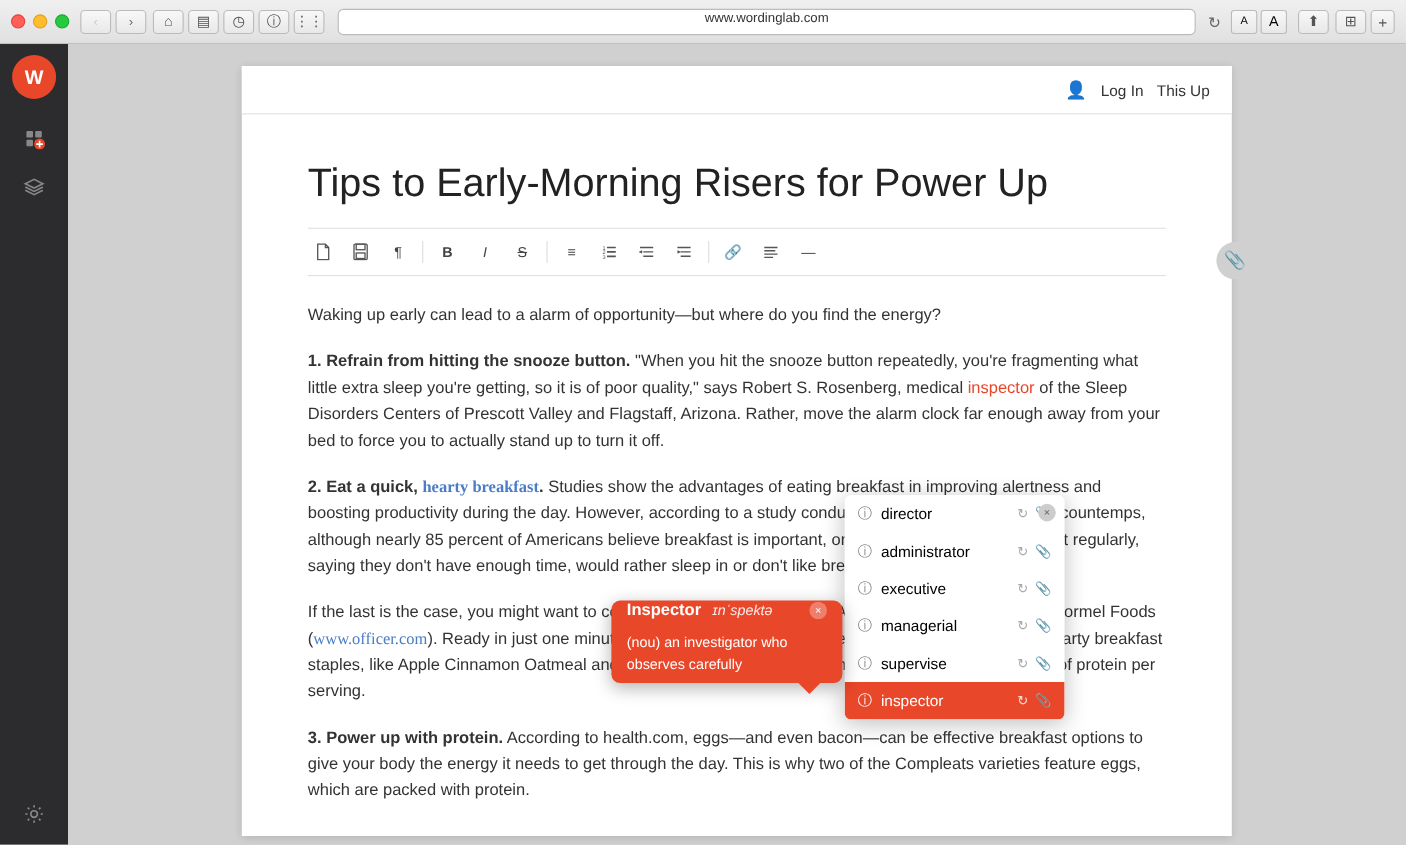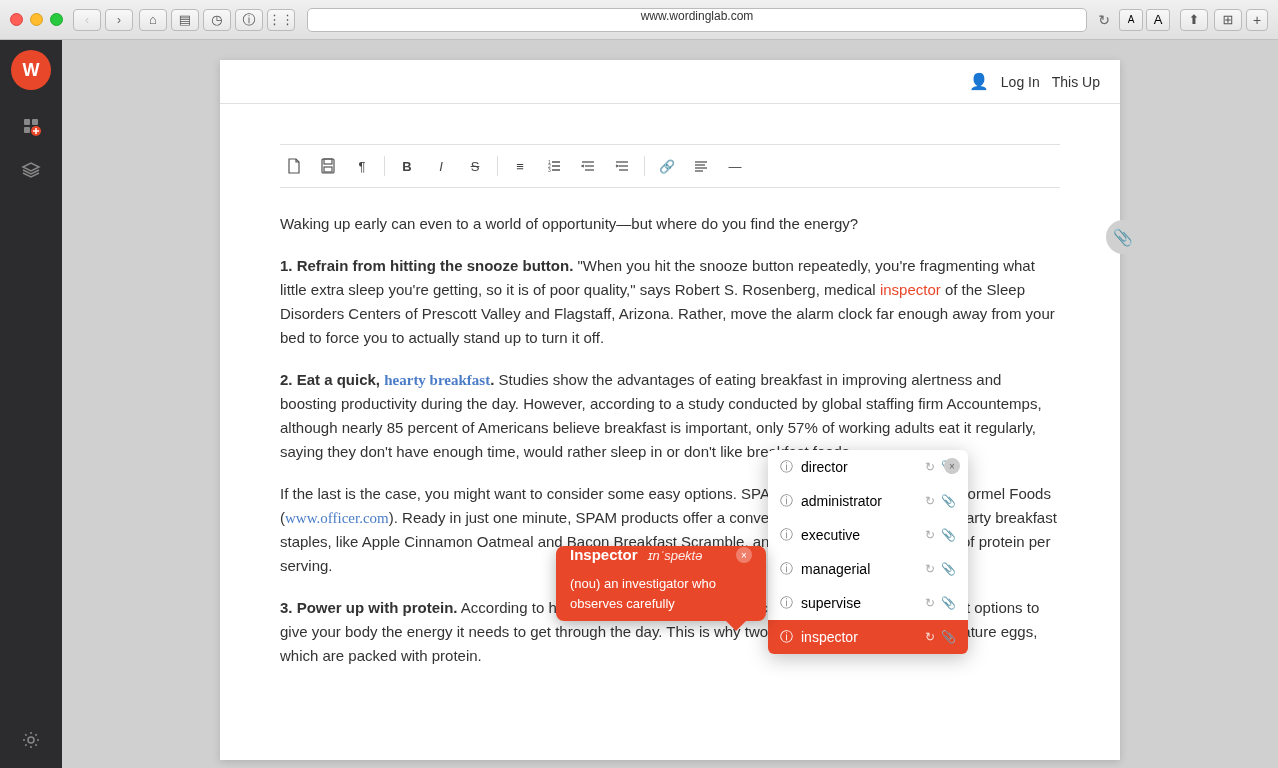--- a/index.html
+++ b/index.html
@@ -185,20 +185,21 @@
   <div class="content-area">
     <div class="page">
 
       <div class="app-header">
         <div class="user-icon-btn">👤</div>
         <div class="login-btn">Log In</div>
         <div class="signup-btn">This Up</div>
       </div>
 
       <div class="doc-container">
+        <h1 class="doc-title">Tips to Early-Morning Risers for Power Up</h1>
 
         <div class="toolbar">
           <div class="tb-btn">
             <svg width="14" height="16" viewBox="0 0 14 16">
                 <path d="M2 1h7l3 3v11H2V1z" stroke="#555" stroke-width="1.2" fill="none"></path>
                 <path d="M9 1v3h3" stroke="#555" stroke-width="1.2" fill="none"></path>
               </svg>
           </div>
           <div class="tb-btn">
             <svg width="14" height="16" viewBox="0 0 14 16">
@@ -251,21 +252,21 @@
                 <line x1="1" y1="2" x2="13" y2="2" stroke="#555" stroke-width="1.3"></line>
                 <line x1="1" y1="5" x2="11" y2="5" stroke="#555" stroke-width="1.3"></line>
                 <line x1="1" y1="8" x2="13" y2="8" stroke="#555" stroke-width="1.3"></line>
                 <line x1="1" y1="11" x2="9" y2="11" stroke="#555" stroke-width="1.3"></line>
               </svg>
           </div>
           <div class="tb-btn">—</div>
         </div>
 
         <div class="doc-section">
-          <p class="doc-text">Waking up early can even to a world of opportunity—but where do you find the energy?</p>
+          <p class="doc-text">Waking up early can lead to a alarm of opportunity—but where do you find the energy?</p>
         </div>
 
 
         <div class="doc-section">
           <p class="doc-text">
             <strong>1. Refrain from hitting the snooze button.</strong> "When you hit the snooze button repeatedly, you're fragmenting what little extra sleep you're getting, so it is of poor quality," says Robert S. Rosenberg, medical <span class="highlight">inspector</span> of the Sleep Disorders Centers of Prescott Valley and Flagstaff, Arizona. Rather, move the alarm clock far enough away from your bed to force you to actually stand up to turn it off.
           </p>
         </div>
 
         <div class="doc-section">

